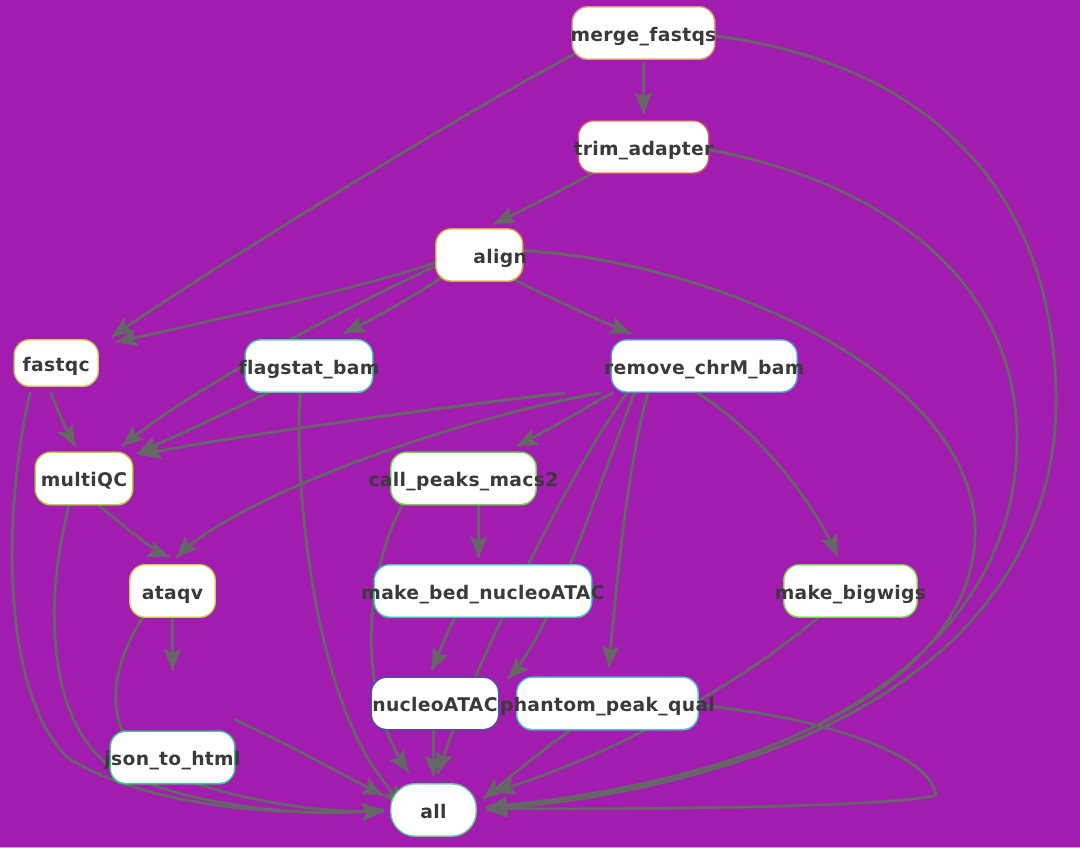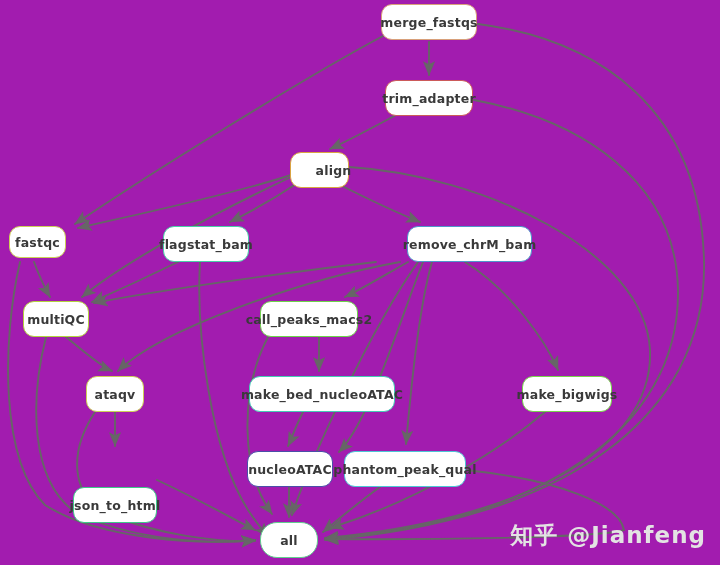--- a/index.html
+++ b/index.html
@@ -149,15 +149,14 @@
         <span class="node-label">nucleoATAC</span>
       </div>
       <div class="node-box" style="left: 344px; top: 451px; width: 122px; height: 36px; border-color: rgb(78, 197, 214);">
         <span class="node-label">phantom_peak_qual</span>
       </div>
       <div class="node-box" style="left: 260px; top: 522px; width: 58px; height: 36px; border-color: rgb(98, 206, 143); border-radius: 17px;">
         <span class="node-label">all</span>
       </div>
     </div>
 
-  <div id="watermark">知乎 @Jianfeng</div>
 
 </div>
 
 </body></html>

